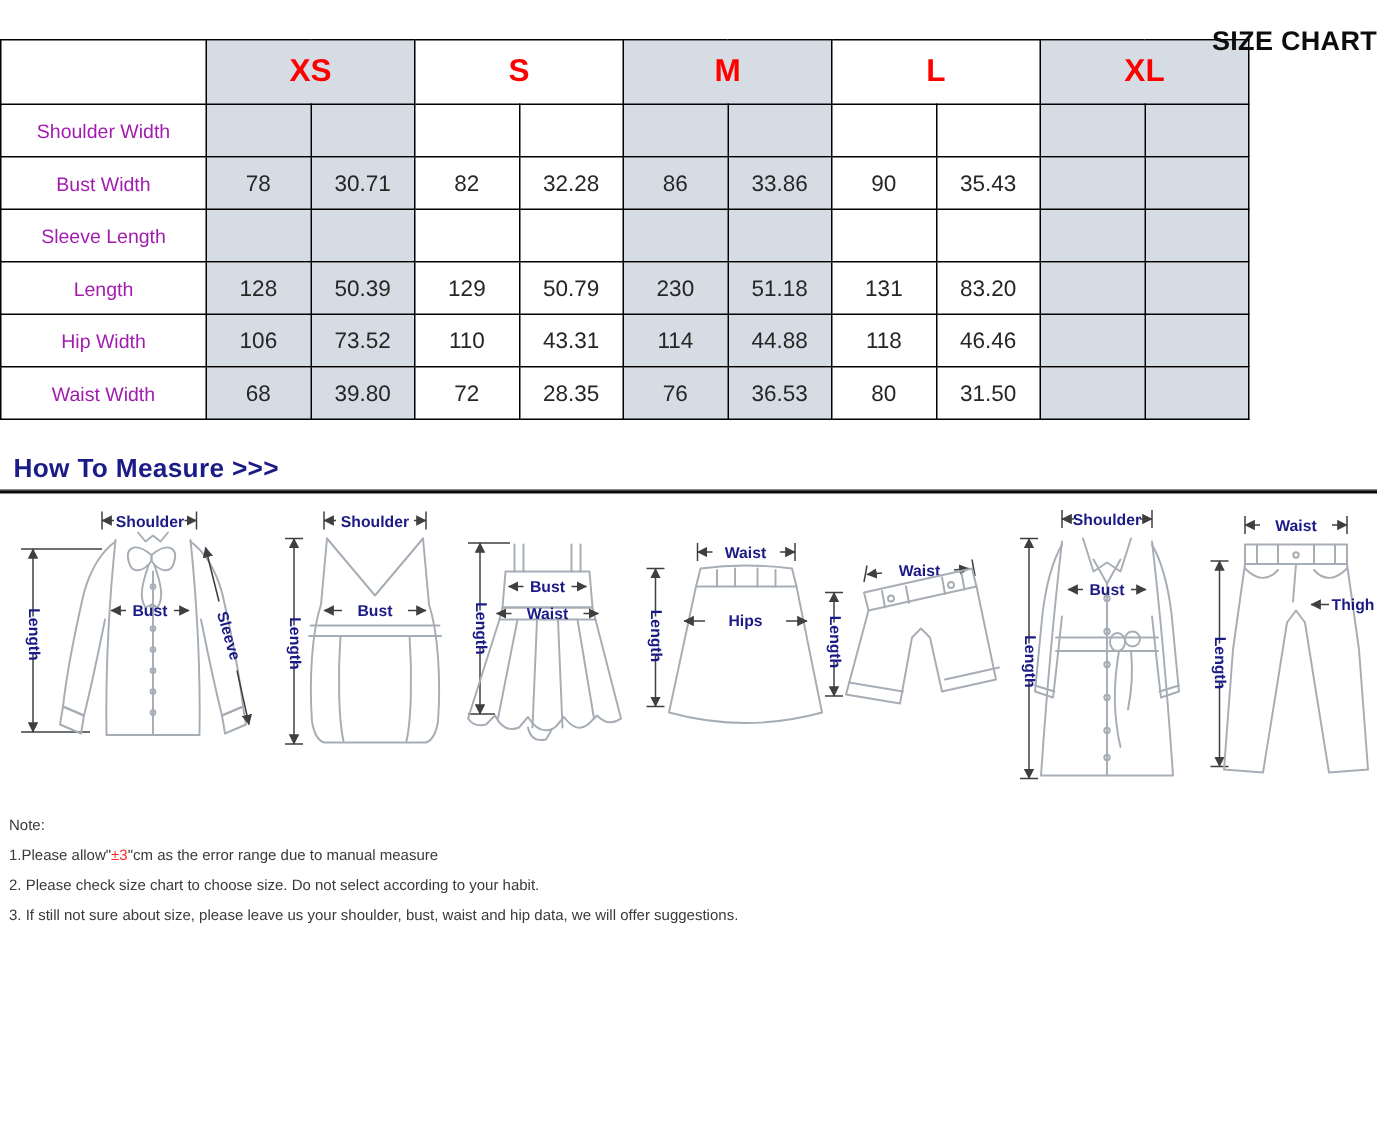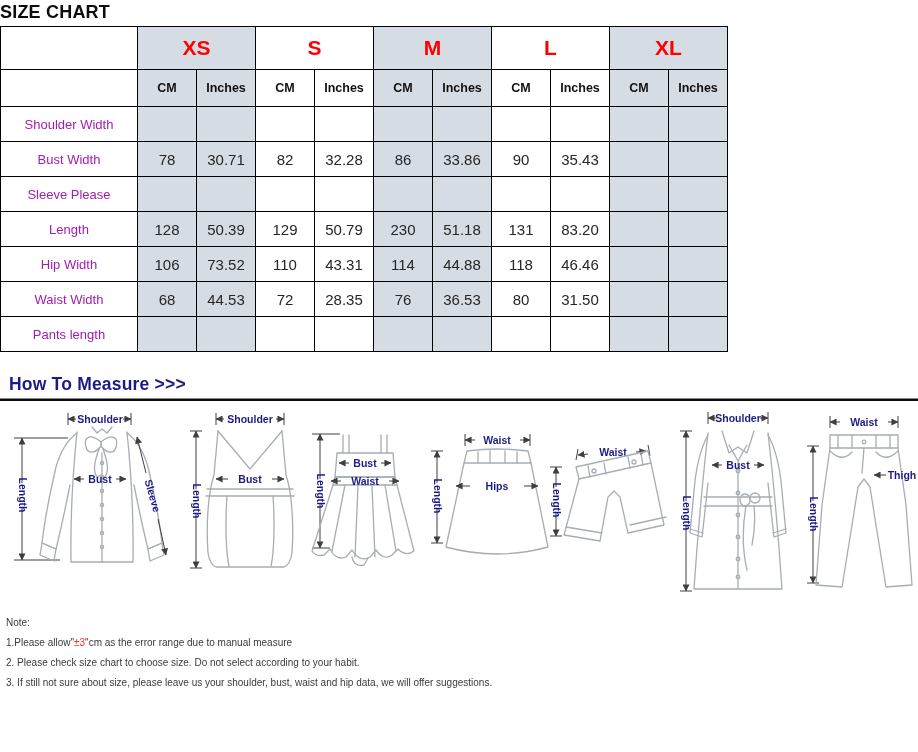--- a/index.html
+++ b/index.html
@@ -10,25 +10,25 @@
     --dim:#3f3f3f;
     --garment:#a7adb5;
   }
   *{box-sizing:border-box;}
   html,body{margin:0;padding:0;}
   body{
     width:918px;height:752px;overflow:hidden;background:#fff;
     font-family:"Liberation Sans", sans-serif;color:#222;
   }
   .page-title{
-    margin:0;padding-top:2px;height:26px;text-align:left;
+    margin:0;padding-top:17px;height:26px;text-align:right;
     font-size:18px;font-weight:700;color:#0d0d0d;letter-spacing:.2px;
   }
   table.size-table{
-    width:728px;border-collapse:collapse;table-layout:fixed;
+    width:833px;border-collapse:collapse;table-layout:fixed;
   }
   .size-table th,.size-table td{
     border:1px solid #000;text-align:center;vertical-align:middle;
     padding:0;overflow:hidden;white-space:nowrap;
   }
   .size-table .corner{background:#fff;}
   .size-table .size{height:43px;font-size:21px;font-weight:700;color:var(--red);}
   .size-table .unit{height:37px;font-size:12.5px;font-weight:700;color:#111;}
   .size-table td{height:35px;}
   .size-table .rowlabel{font-size:13px;color:#a21caf;}
@@ -69,33 +69,20 @@
     </colgroup>
     <thead>
         <tr>
           <th class="corner"></th>
           <th colspan="2" class="size sh">XS</th>
           <th colspan="2" class="size">S</th>
           <th colspan="2" class="size sh">M</th>
           <th colspan="2" class="size">L</th>
           <th colspan="2" class="size sh">XL</th>
         </tr>
-        <tr>
-          <th class="corner"></th>
-          <th class="unit sh">CM</th>
-          <th class="unit sh">Inches</th>
-          <th class="unit">CM</th>
-          <th class="unit">Inches</th>
-          <th class="unit sh">CM</th>
-          <th class="unit sh">Inches</th>
-          <th class="unit">CM</th>
-          <th class="unit">Inches</th>
-          <th class="unit sh">CM</th>
-          <th class="unit sh">Inches</th>
-        </tr>
       </thead>
     <tbody>
         <tr>
           <td class="rowlabel">Shoulder Width</td>
           <td class="val sh"></td>
           <td class="val sh"></td>
           <td class="val"></td>
           <td class="val"></td>
           <td class="val sh"></td>
           <td class="val sh"></td>
@@ -111,21 +98,21 @@
           <td class="val">82</td>
           <td class="val">32.28</td>
           <td class="val sh">86</td>
           <td class="val sh">33.86</td>
           <td class="val">90</td>
           <td class="val">35.43</td>
           <td class="val sh"></td>
           <td class="val sh"></td>
         </tr>
         <tr>
-          <td class="rowlabel">Sleeve Please</td>
+          <td class="rowlabel">Sleeve Length</td>
           <td class="val sh"></td>
           <td class="val sh"></td>
           <td class="val"></td>
           <td class="val"></td>
           <td class="val sh"></td>
           <td class="val sh"></td>
           <td class="val"></td>
           <td class="val"></td>
           <td class="val sh"></td>
           <td class="val sh"></td>
@@ -152,40 +139,27 @@
           <td class="val sh">114</td>
           <td class="val sh">44.88</td>
           <td class="val">118</td>
           <td class="val">46.46</td>
           <td class="val sh"></td>
           <td class="val sh"></td>
         </tr>
         <tr>
           <td class="rowlabel">Waist Width</td>
           <td class="val sh">68</td>
-          <td class="val sh">44.53</td>
+          <td class="val sh">39.80</td>
           <td class="val">72</td>
           <td class="val">28.35</td>
           <td class="val sh">76</td>
           <td class="val sh">36.53</td>
           <td class="val">80</td>
           <td class="val">31.50</td>
-          <td class="val sh"></td>
-          <td class="val sh"></td>
-        </tr>
-        <tr>
-          <td class="rowlabel">Pants length</td>
-          <td class="val sh"></td>
-          <td class="val sh"></td>
-          <td class="val"></td>
-          <td class="val"></td>
-          <td class="val sh"></td>
-          <td class="val sh"></td>
-          <td class="val"></td>
-          <td class="val"></td>
           <td class="val sh"></td>
           <td class="val sh"></td>
         </tr>
       </tbody>
   </table>
 
   <div class="htm-heading">How To Measure &gt;&gt;&gt;</div>
   <div class="black-rule"></div>
 
   <svg class="diagrams" width="918" height="200" viewBox="0 0 918 200" xmlns="http://www.w3.org/2000/svg">

